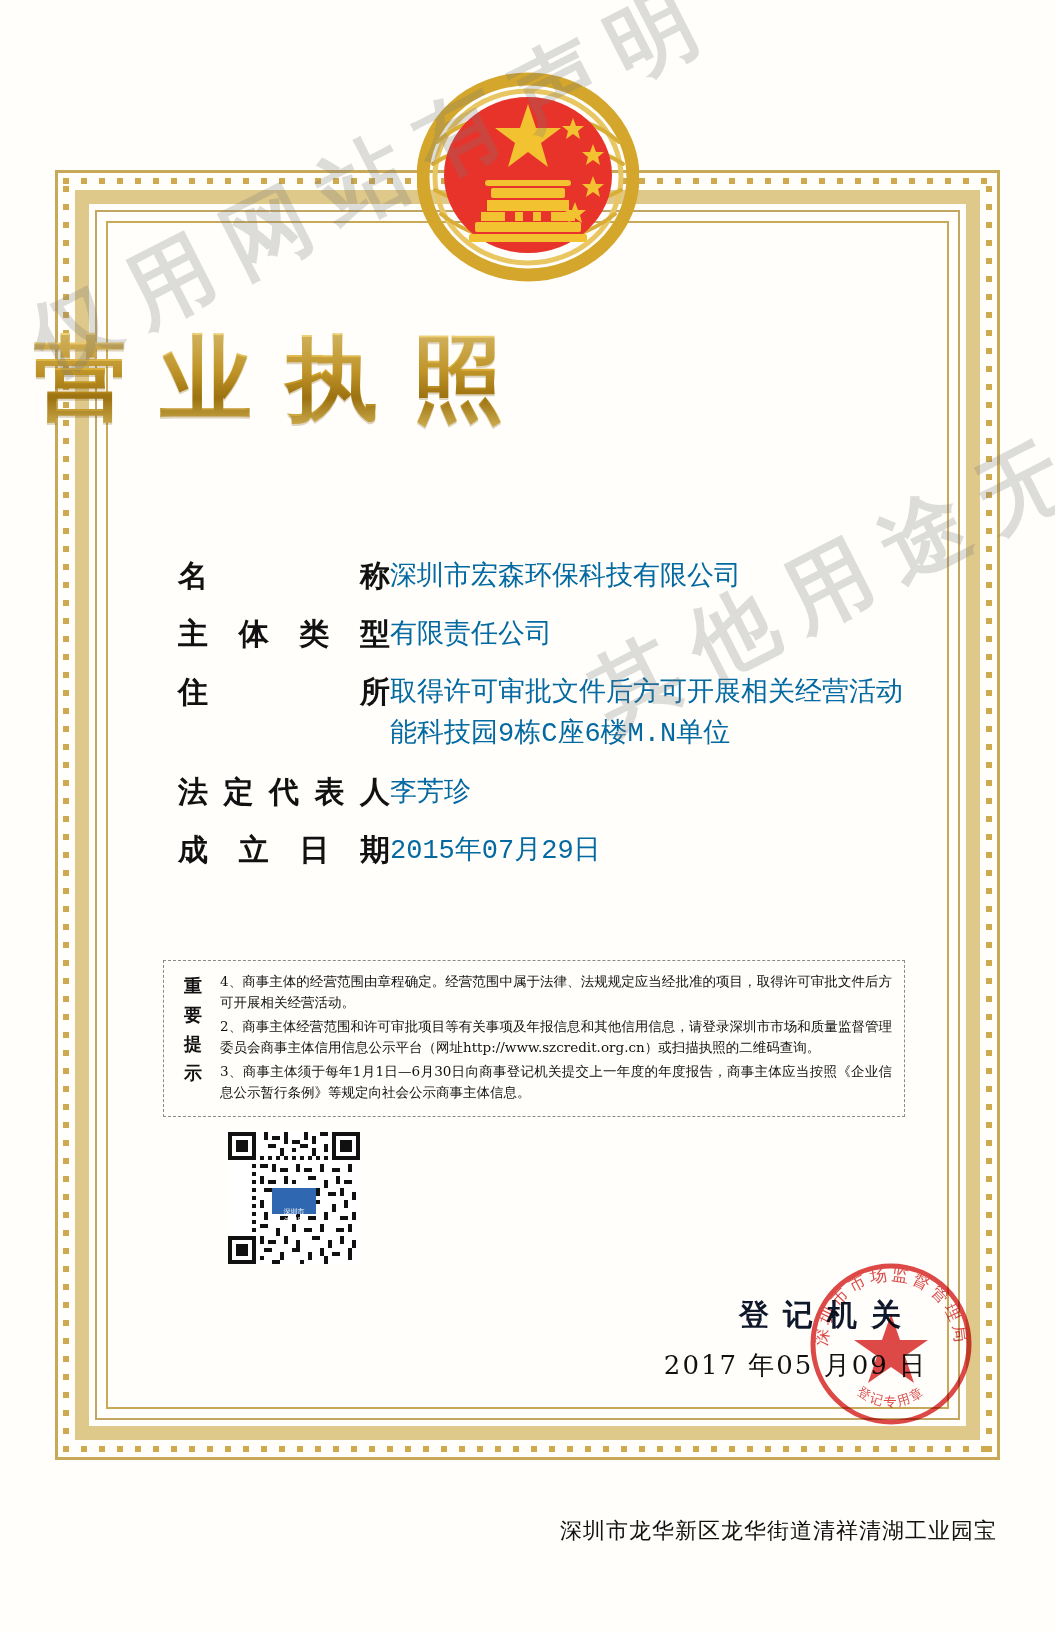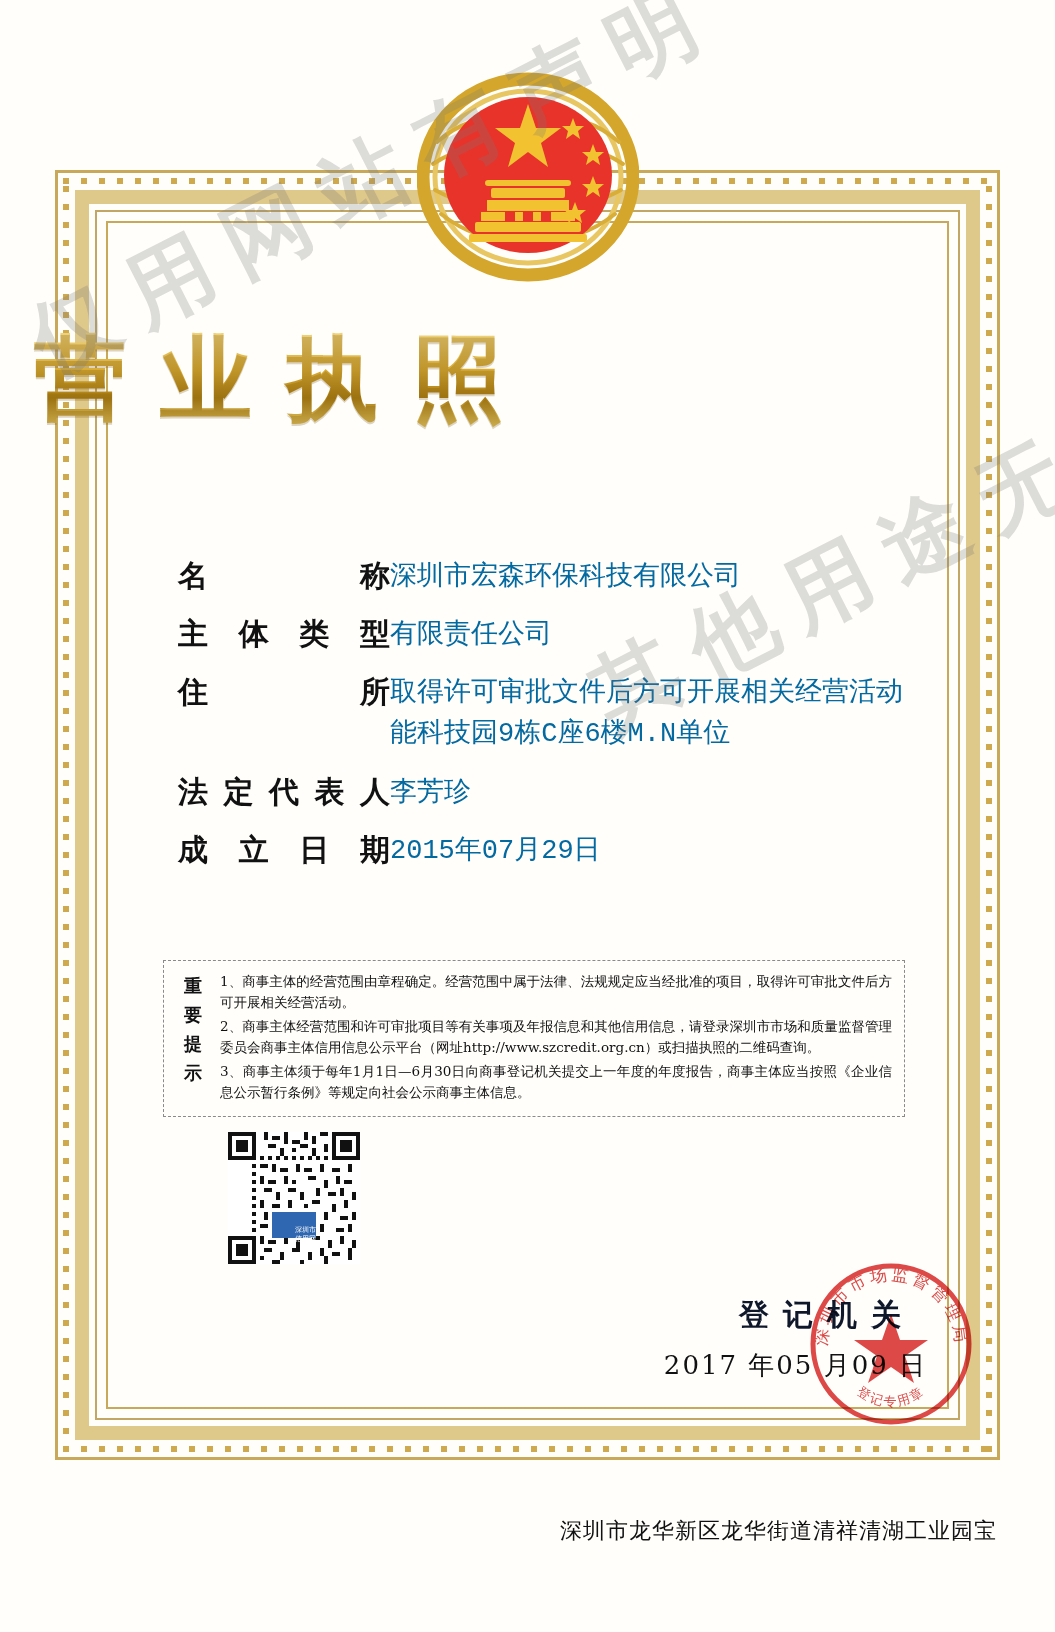--- a/index.html
+++ b/index.html
@@ -215,25 +215,24 @@
     position: absolute;
     left: 50%;
     top: 52%;
     transform: translate(-50%, -50%);
     width: 44px;
     height: 26px;
     background: #2f67b0;
     color: #fff;
     font-size: 7px;
     line-height: 9px;
-    text-align: right;
-    padding-top: 14px;
+    text-align: center;
+    padding-top: 20px;
     box-sizing: border-box;
     letter-spacing: 0;
-    margin-top: 24px;
   }
 
   
   .registrar {
     position: absolute;
     right: 140px;
     top: 1295px;
     font-family: "DejaVu Serif", "Liberation Serif", serif;
     font-weight: 700;
     font-size: 30px;
@@ -408,21 +407,21 @@
 
   </div>
 
   <div class="notice">
     <div class="notice-title">
       <div>重</div>
       <div>要</div>
       <div>提</div>
       <div>示</div>
     </div>
-    <div class="notice-item">1、商事主体的经营范围由章程确定。经营范围中属于法律、法规规定应当经批准的项目，取得许可审批文件后方可开展相关经营活动。</div>
+    <div class="notice-item">4、商事主体的经营范围由章程确定。经营范围中属于法律、法规规定应当经批准的项目，取得许可审批文件后方可开展相关经营活动。</div>
     <div class="notice-item">2、商事主体经营范围和许可审批项目等有关事项及年报信息和其他信用信息，请登录深圳市市场和质量监督管理委员会商事主体信用信息公示平台（网址http://www.szcredit.org.cn）或扫描执照的二维码查询。</div>
     <div class="notice-item">3、商事主体须于每年1月1日—6月30日向商事登记机关提交上一年度的年度报告，商事主体应当按照《企业信息公示暂行条例》等规定向社会公示商事主体信息。</div>
   </div>
 
   <div class="qr">
     <svg viewBox="0 0 33 33" width="132" height="132" shape-rendering="crispEdges" aria-hidden="true">
       <rect width="33" height="33" fill="#ffffff"></rect>
       <g fill="#111111">
 
         <rect x="0" y="0" width="7" height="1"></rect>

